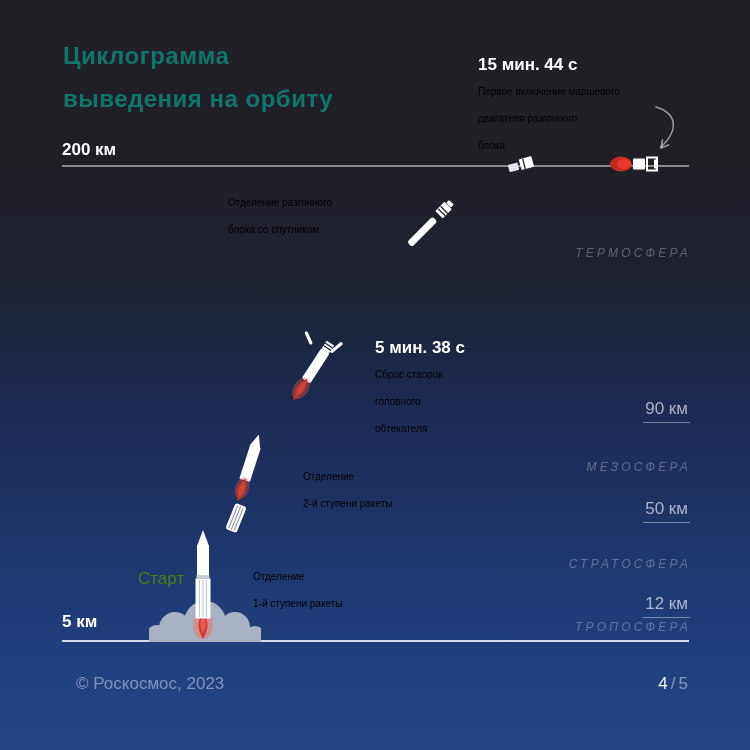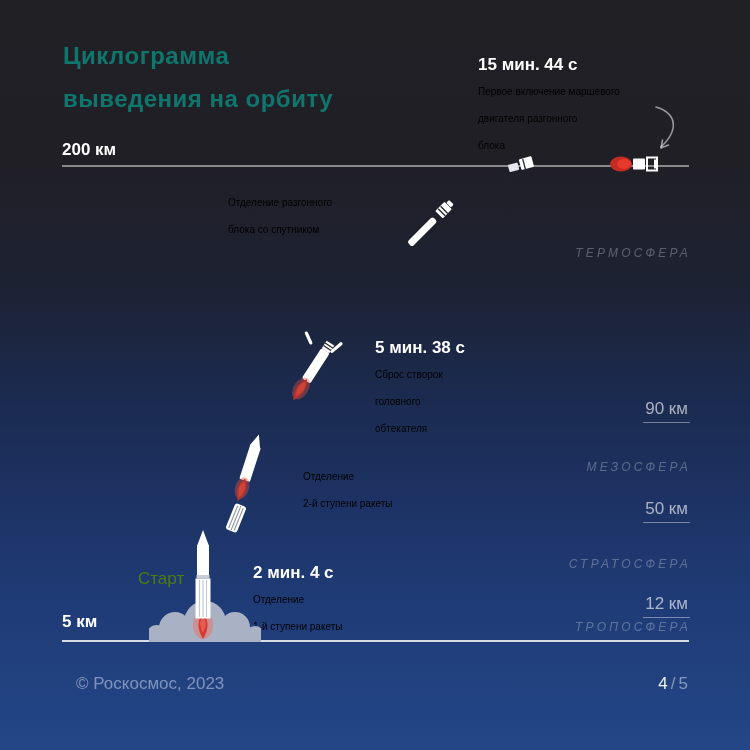--- a/index.html
+++ b/index.html
@@ -94,21 +94,20 @@
   <div class="t">5 мин. 38 с</div>
   <div class="d">Сброс створок
 головного
 обтекателя</div>
 </div>
 <div class="ev" id="ev536">
   <div class="d">Отделение
 2-й ступени ракеты</div>
 </div>
 <div class="ev" id="ev204">
-  <div class="t">2 мин. 4 с</div>
   <div class="d">Отделение
 1-й ступени ракеты</div>
 </div>
 
 <svg class="abs" style="left:646px;top:101px;" width="42" height="56" viewBox="0 0 42 56">
   <path d="M10,6 C30,12 34,28 15,46" fill="none" stroke="rgba(255,255,255,.55)" stroke-width="1.6" stroke-linecap="round"></path>
   <path d="M15,47 L16.5,39 M15,47 L22.5,44" fill="none" stroke="rgba(255,255,255,.55)" stroke-width="1.6" stroke-linecap="round"></path>
 </svg>
 
 <svg class="abs" style="left:505px;top:152px;" width="36" height="24" viewBox="0 0 36 24">

